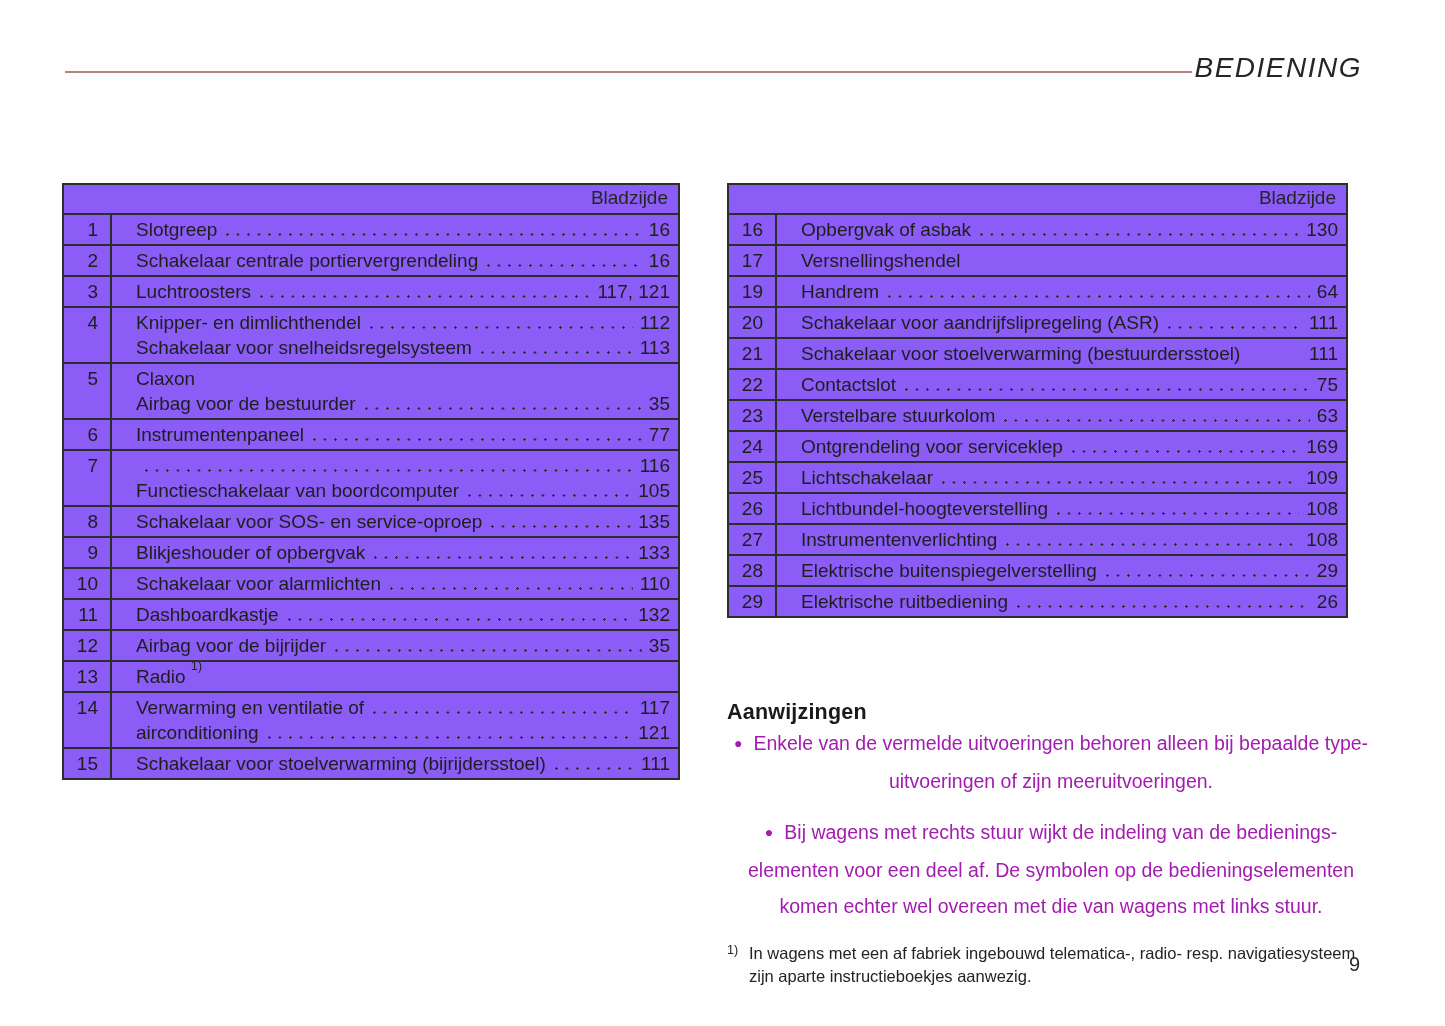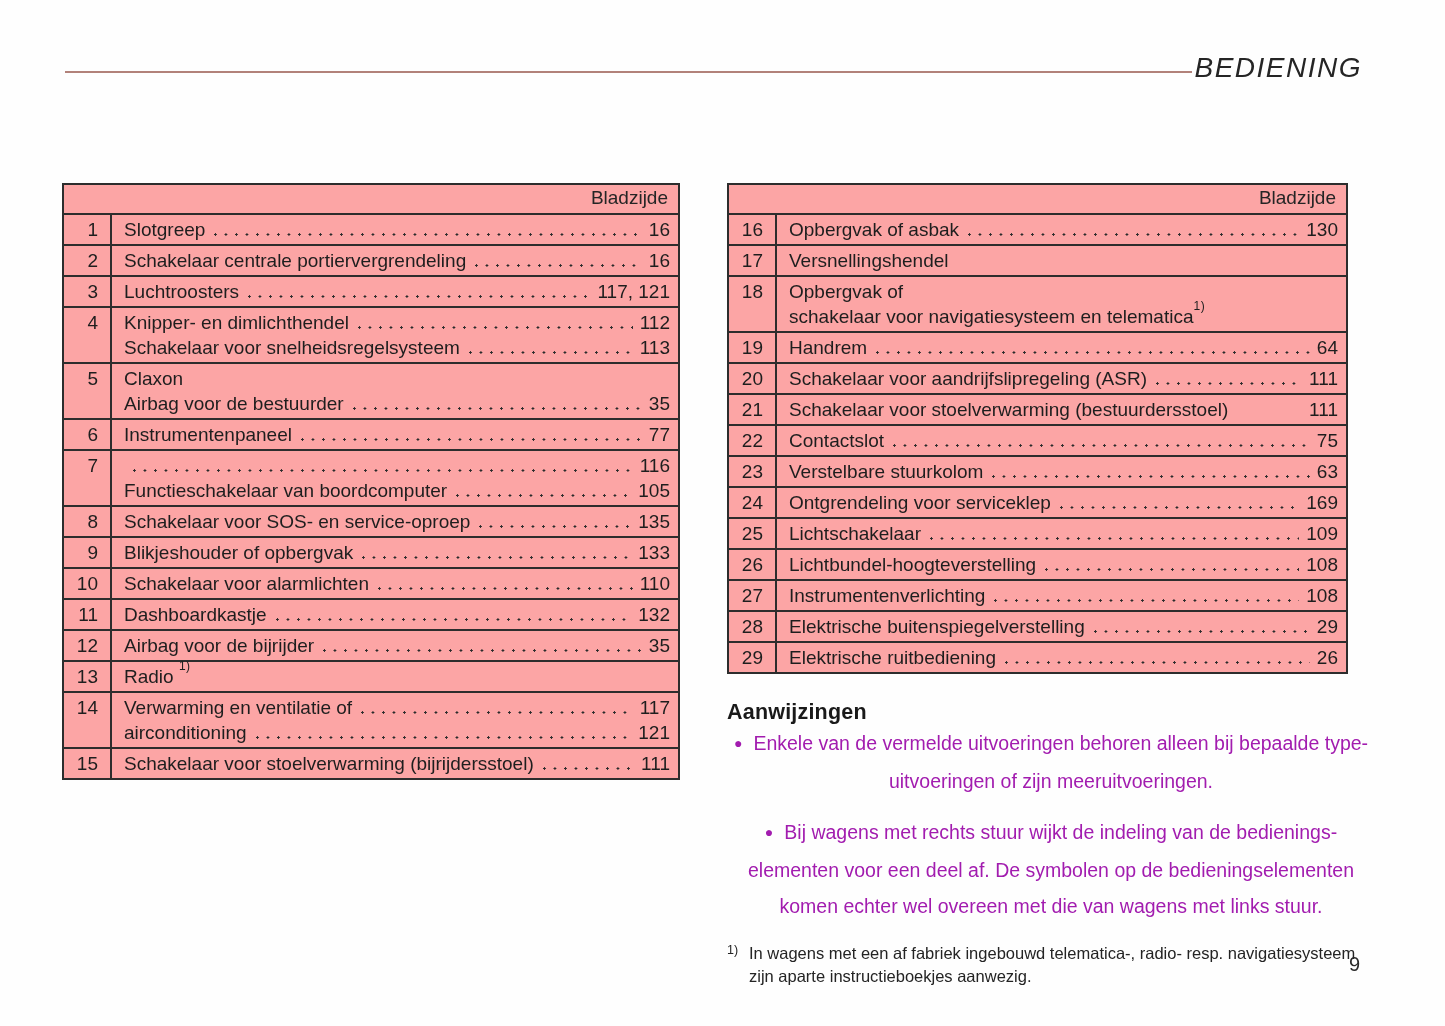--- a/index.html
+++ b/index.html
@@ -21,37 +21,37 @@
   .header-title {
     position: absolute; top: 52px; right: 83px;
     font-size: 28px; font-style: italic; letter-spacing: 1.5px;
     color: #252525; white-space: nowrap;
   }
 
   
   .toc-table {
     position: absolute; top: 183px;
     border: 2px solid #2d2d2d;
-    background: #fca5a5;
+    background: #8b5cf6;
   }
   #left-table  { left: 62px;  width: 618px; }
   #right-table { left: 727px; width: 621px; }
 
   .toc-header {
     height: 28px; line-height: 26px;
     text-align: right; padding-right: 10px;
     font-size: 19px; color: #252525;
   }
   .toc-row { display: flex; border-top: 2px solid #2d2d2d; min-height: 30px; }
   .toc-num {
     flex: 0 0 48px; border-right: 2px solid #2d2d2d;
     text-align: right; padding: 2px 12px 0 0;
     font-size: 19px; line-height: 25px;
   }
-  .toc-content { flex: 1; padding: 2px 8px 2px 12px; min-width: 0; }
+  .toc-content { flex: 1; padding: 2px 8px 2px 24px; min-width: 0; }
   .toc-line { display: flex; align-items: baseline; line-height: 25px; font-size: 19px; }
   .toc-label { white-space: nowrap; }
   .toc-label sup {
     font-size: 12px; line-height: 0; position: relative; top: -6px;
     letter-spacing: 0.5px;
   }
   .leader {
     flex: 1 1 auto; align-self: flex-end;
     height: 5px; margin: 0 7px 4px 9px; min-width: 6px;
     background-image: radial-gradient(circle 1.3px at 1.5px 1.5px, #2b2b2b 99%, transparent 100%);
@@ -265,31 +265,20 @@
             <span class="leader"></span>
             <span class="toc-page">130</span>
           </div>
         </div>
       </div>
       <div class="toc-row">
         <div class="toc-num">17</div>
         <div class="toc-content">
           <div class="toc-line">
             <span class="toc-label">Versnellingshendel</span>
-          </div>
-        </div>
-      </div>
-      <div class="toc-row">
-        <div class="toc-num">18</div>
-        <div class="toc-content">
-          <div class="toc-line">
-            <span class="toc-label">Opbergvak of</span>
-          </div>
-          <div class="toc-line">
-            <span class="toc-label">schakelaar voor navigatiesysteem en telematica<sup>1)</sup></span>
           </div>
         </div>
       </div>
       <div class="toc-row">
         <div class="toc-num">19</div>
         <div class="toc-content">
           <div class="toc-line">
             <span class="toc-label">Handrem</span>
             <span class="leader"></span>
             <span class="toc-page">64</span>

